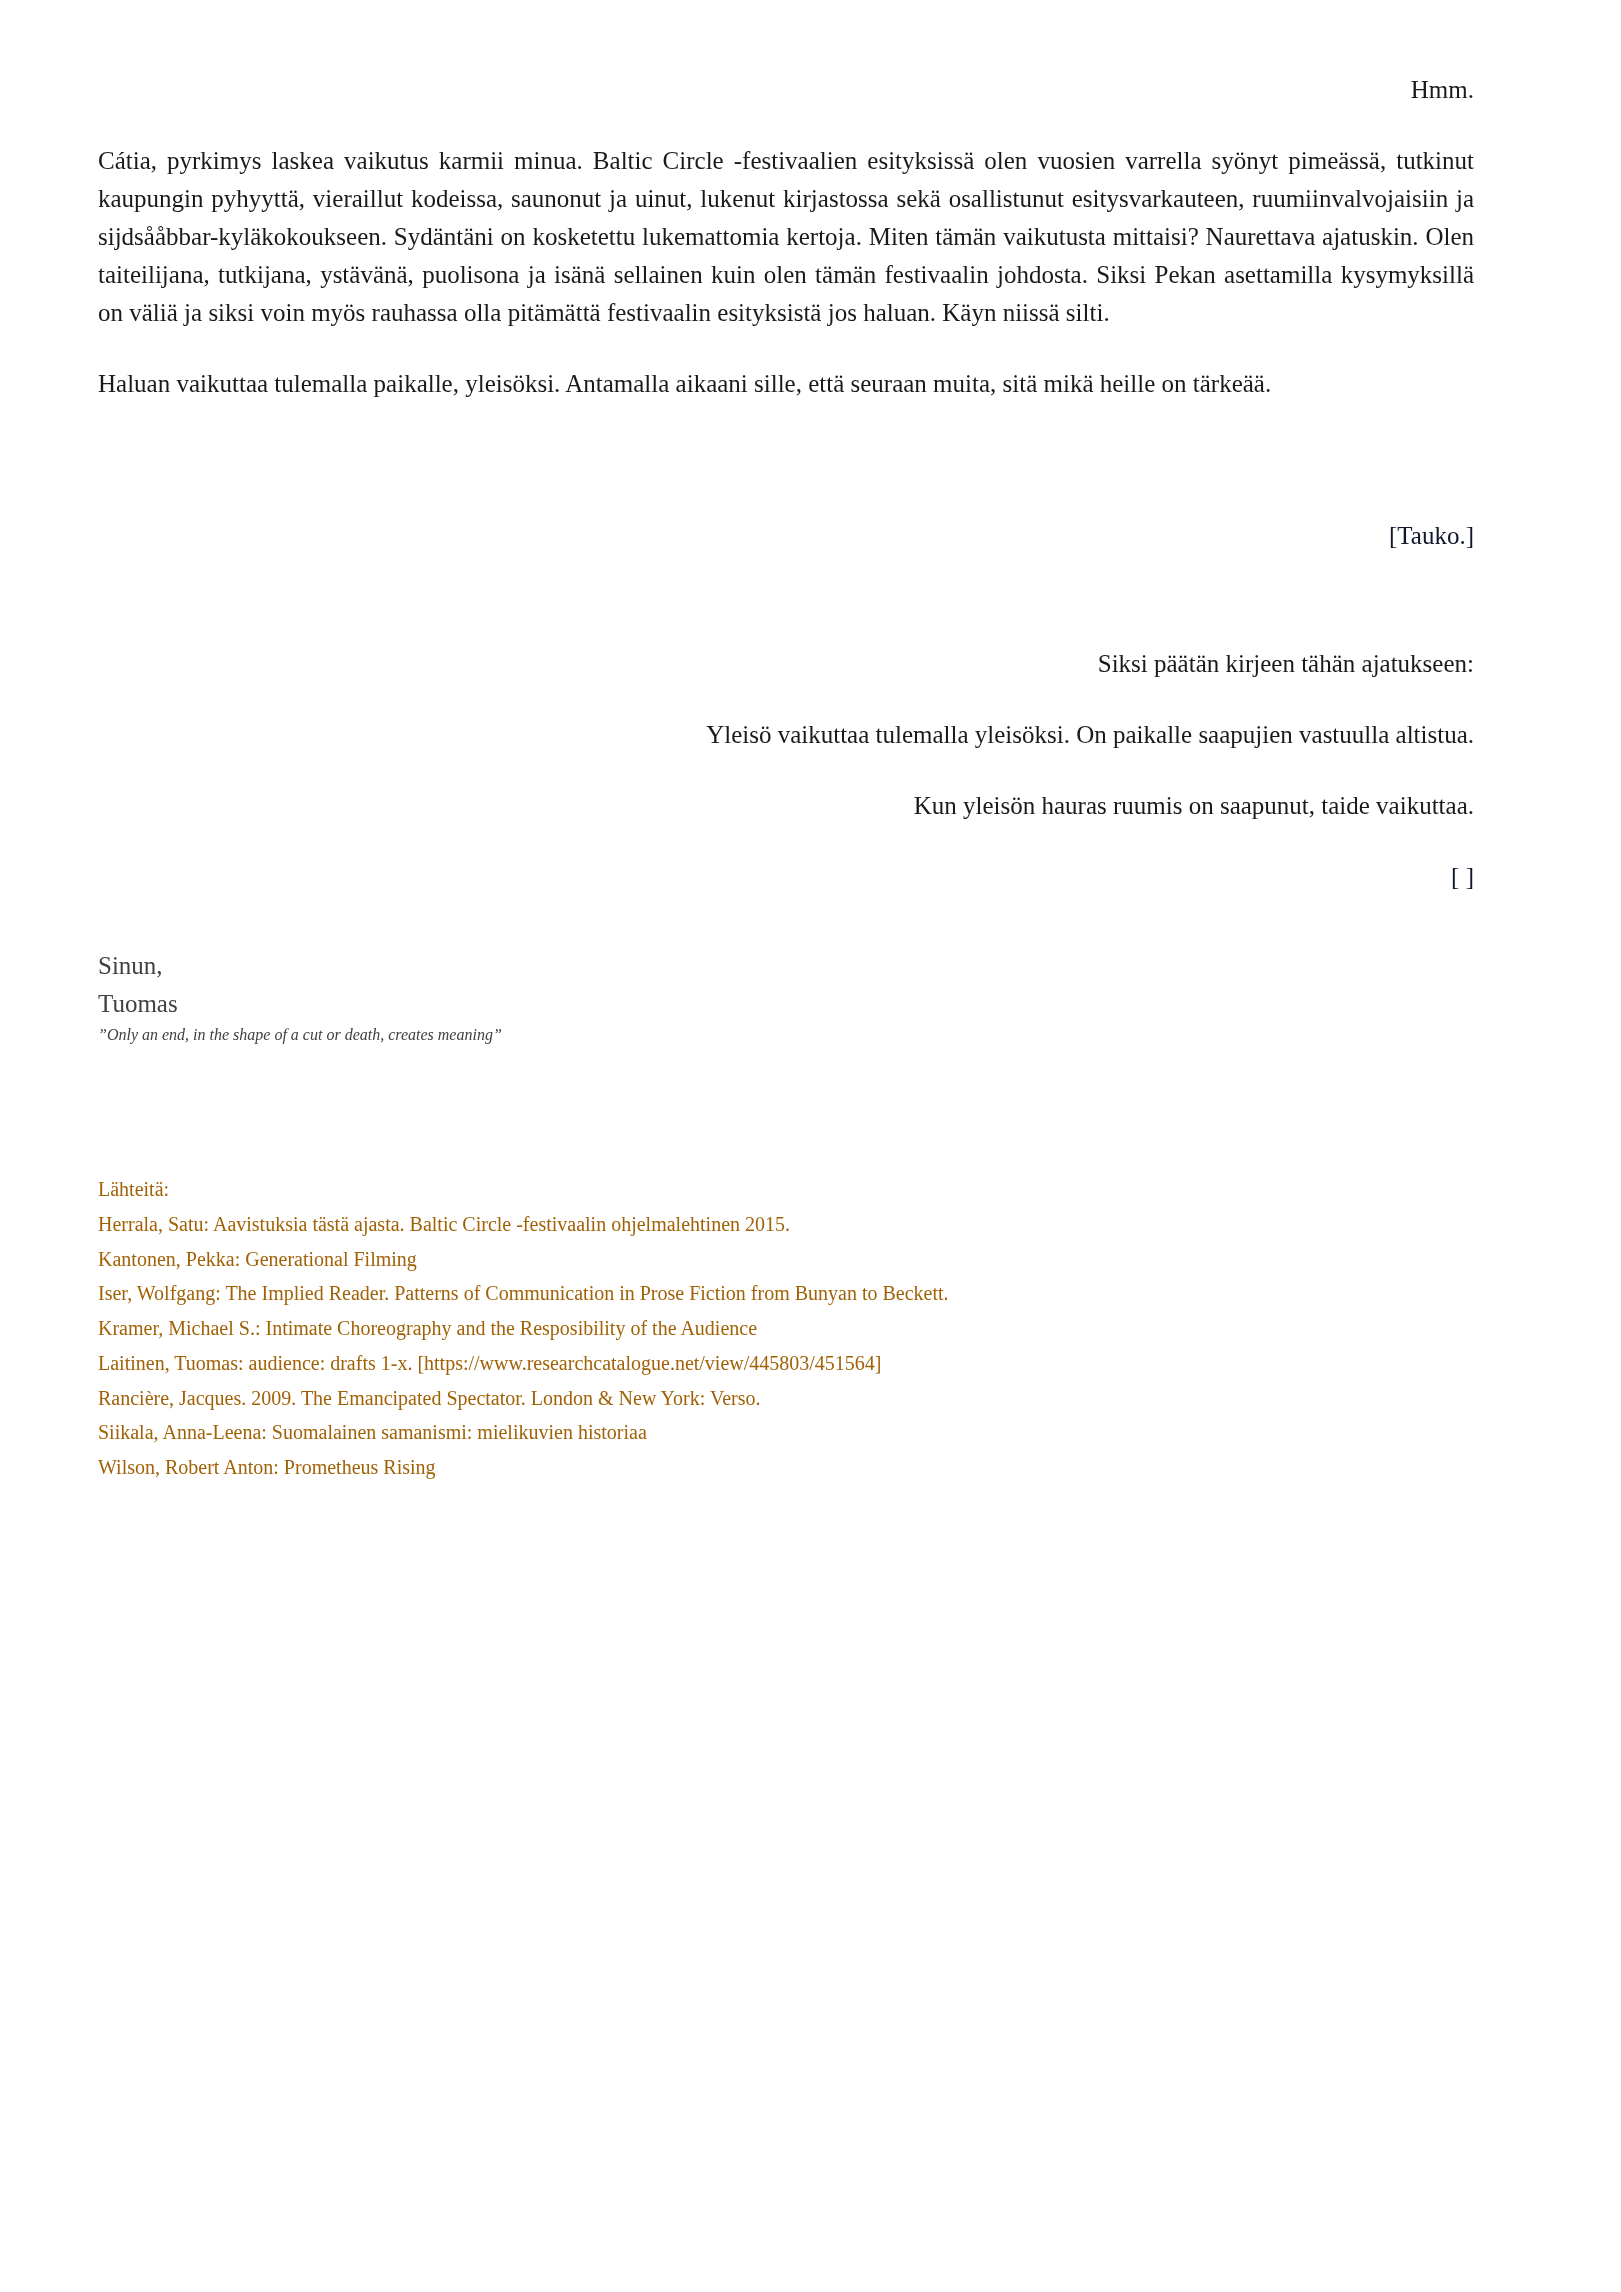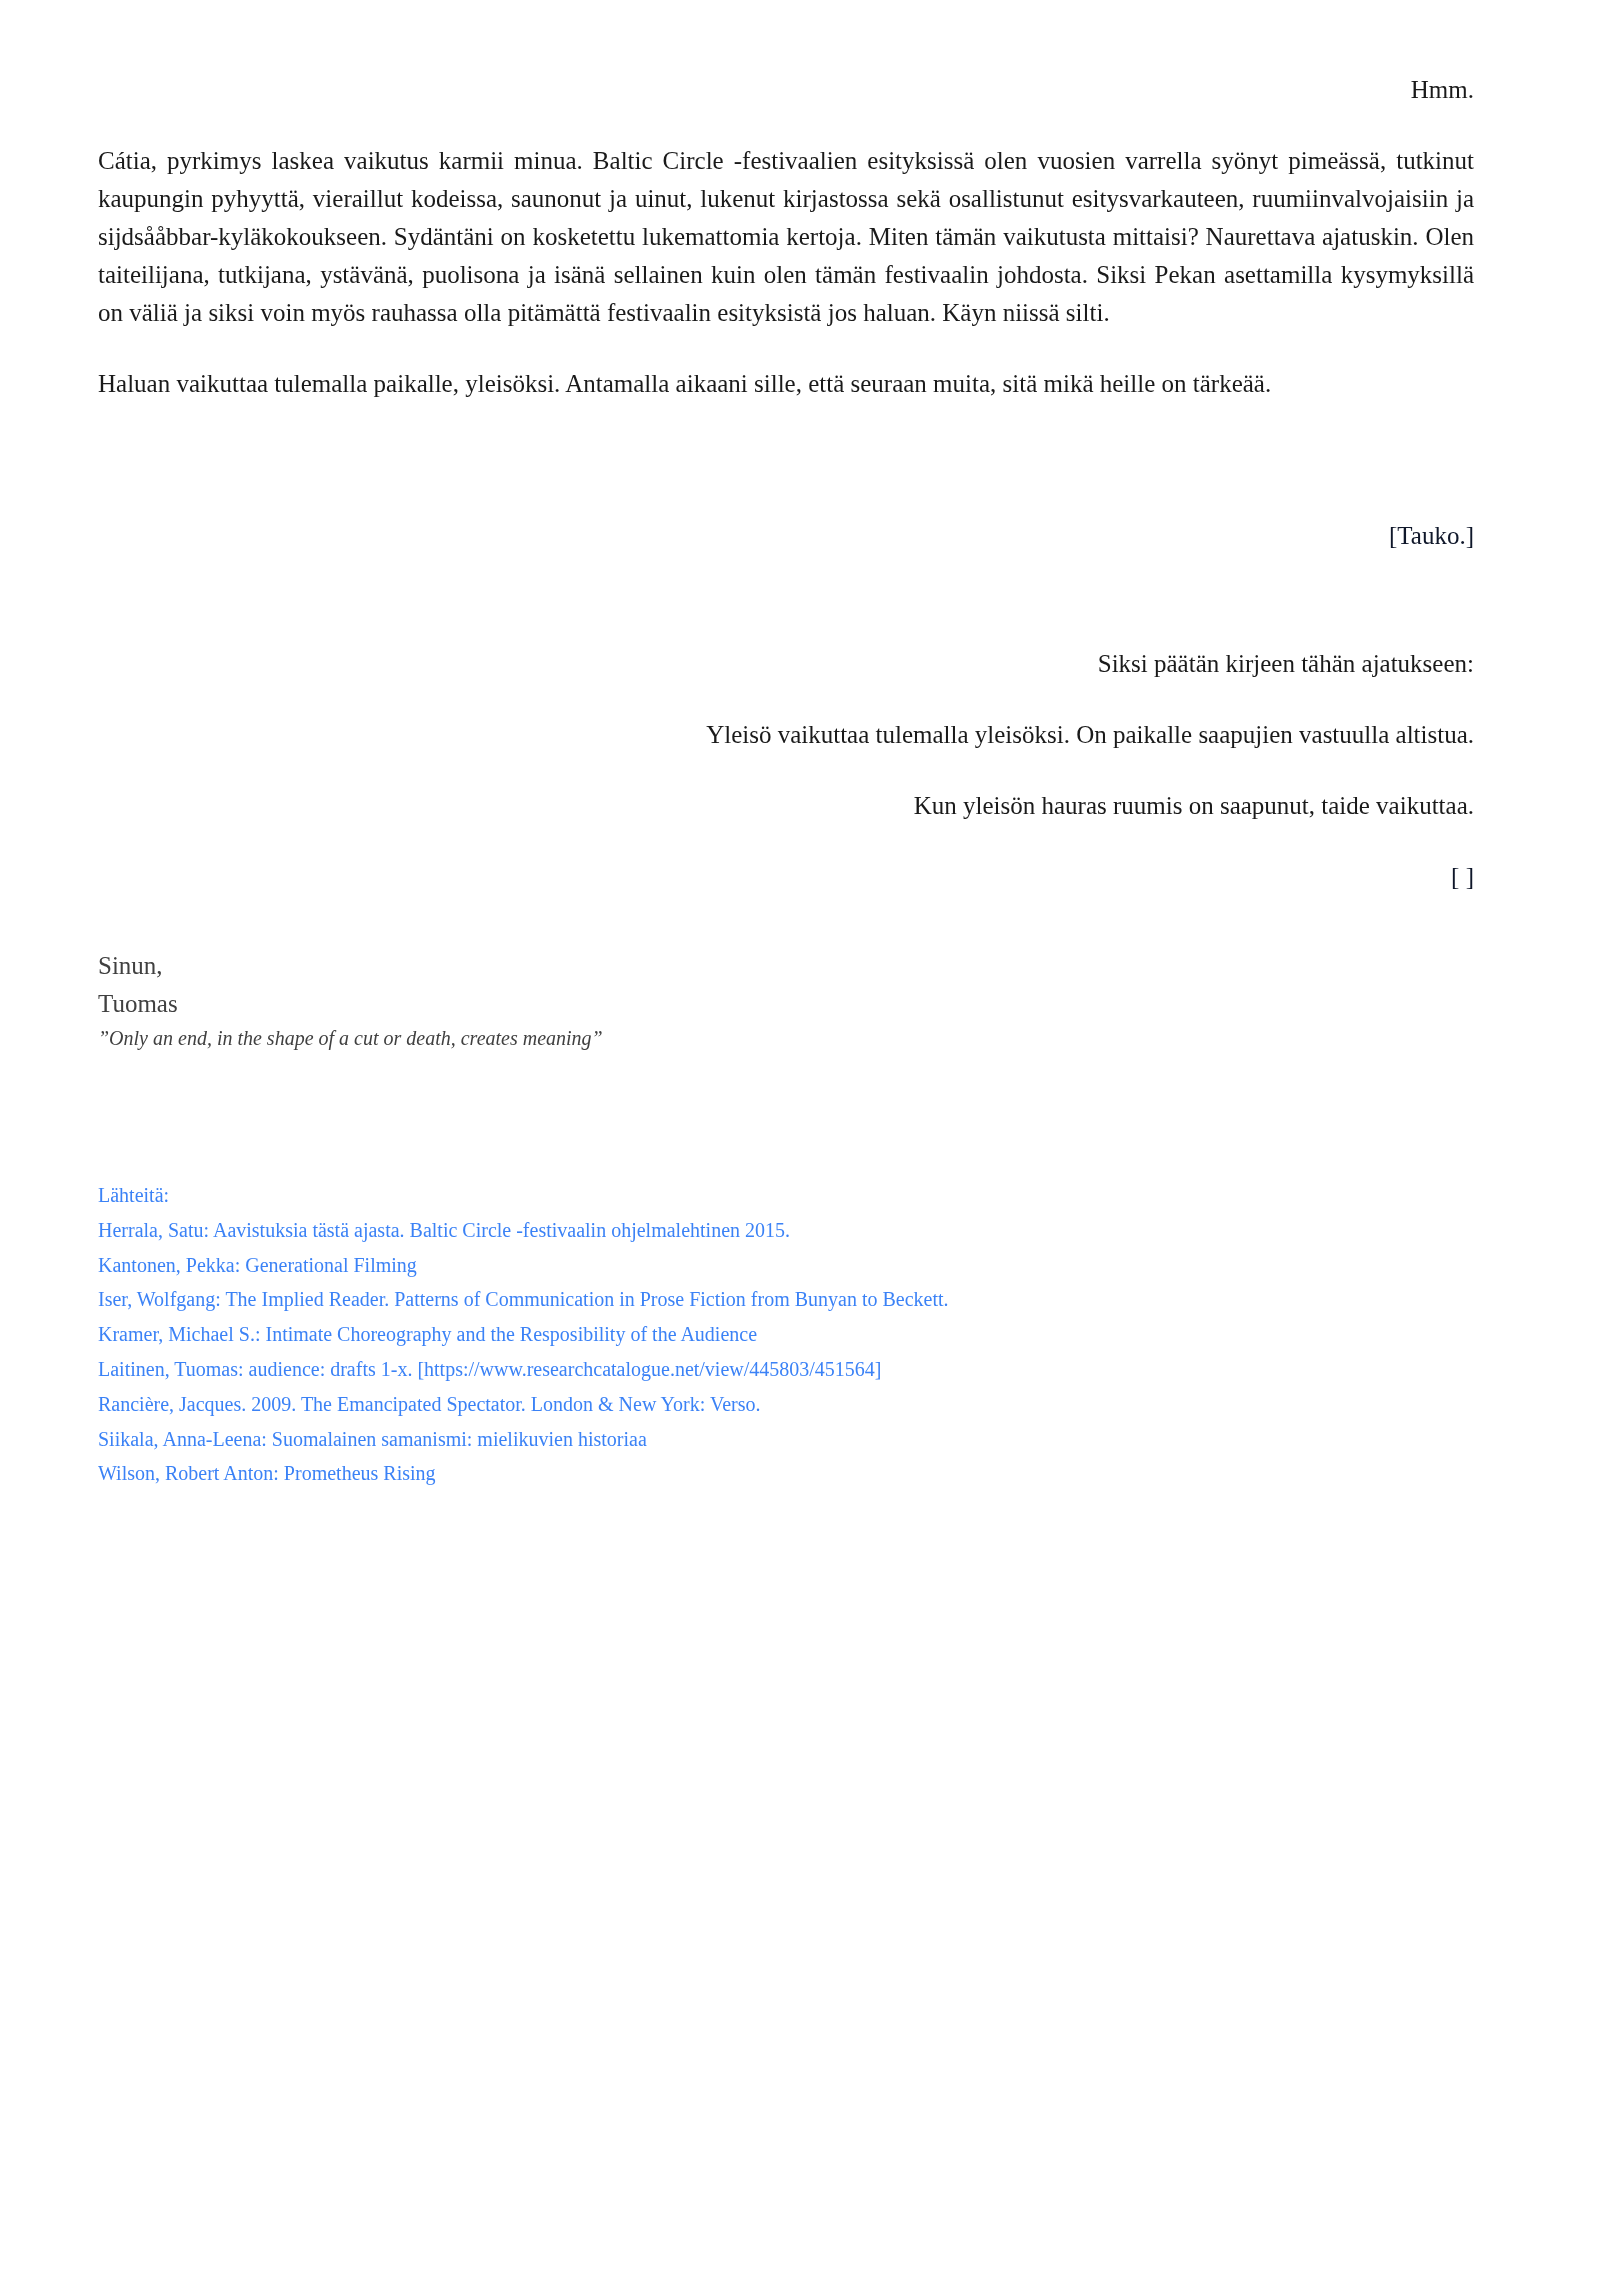--- a/index.html
+++ b/index.html
@@ -42,29 +42,29 @@
     margin-top: 24px;
   }
   .sig-block {
     font-size: 25px;
     line-height: 1.52;
     margin: 0;
     color: #404040;
   }
   .sig-quote {
     font-style: italic;
-    font-size: 20px;
+    font-size: 16px;
   }
   .refs {
     margin-top: 125px;
   }
   .refs-line {
     font-size: 20px;
     line-height: 1.74;
-    color: #3b82f6;
+    color: #a16207;
     margin: 0;
     white-space: nowrap;
   }
 </style>
 </head>
 <body>
 
 <div class="page">
 
   <p class="body-text nojust">Hmm.</p>

